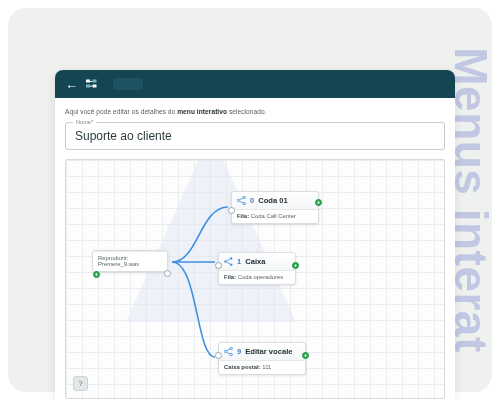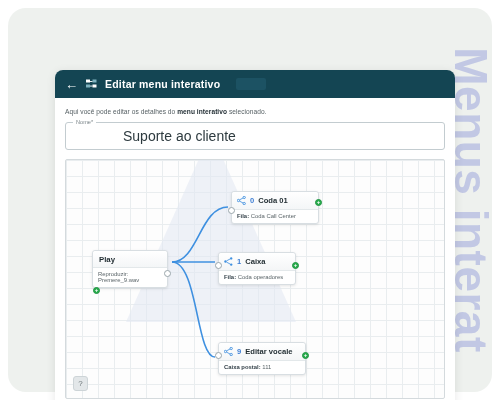--- a/index.html
+++ b/index.html
@@ -106,23 +106,22 @@
   }
   .field-label {
     position: absolute;
     top: -4px; left: 7px;
     background: #ffffff;
     padding: 0 3px;
     font-size: 5.6px;
     color: #7c868a;
   }
   .field-value {
-    font-size: 14px;
+    font-size: 12px;
     color: #2d3a3f;
-    margin-left: 48px;
   }
 
   
   .canvas {
     position: relative;
     height: 240px;
     border: 1px solid #d4dadd;
     border-radius: 2px;
     background-color: #fdfdfd;
     background-image:
@@ -246,21 +245,20 @@
       <span class="menu-icon">
         <svg width="11" height="10" viewBox="0 0 11 10">
           <rect x="0" y="0.5" width="4" height="3" fill="#ffffff"></rect>
           <rect x="0" y="5.5" width="4" height="3" fill="#7fb3c0"></rect>
           <rect x="6.5" y="0.5" width="4" height="3" fill="#7fb3c0"></rect>
           <rect x="6.5" y="5.5" width="4" height="3" fill="#ffffff"></rect>
           <rect x="4" y="2" width="2.5" height="0.9" fill="#ffffff"></rect>
           <rect x="4" y="6.6" width="2.5" height="0.9" fill="#ffffff"></rect>
         </svg>
       </span>
-      <span class="header-title">Editar menu interativo</span>
       <span class="header-chip"></span>
     </div>
 
     <div class="app-body">
 
       <div class="desc">
         <span>Aqui você pode editar os detalhes do </span><b>menu interativo</b><span> selecionado.</span>
       </div>
 
       <div class="field">
@@ -272,23 +270,20 @@
 
         <div class="watermark-tri"></div>
 
         <svg class="edges" viewBox="0 0 378 240" preserveAspectRatio="none">
           <path d="M106 102 C 132 102, 134 47, 162 47" fill="none" stroke="#3f90e0" stroke-width="1.6"></path>
           <path d="M106 102 C 125 102, 130 102, 149 102" fill="none" stroke="#3f90e0" stroke-width="1.6"></path>
           <path d="M106 102 C 132 102, 130 197, 149 197" fill="none" stroke="#3f90e0" stroke-width="1.6"></path>
         </svg>
 
         <div class="node play-node">
-          <div class="node-head">
-            <span class="node-title">Play</span>
-          </div>
           <div class="node-sub">
             <span class="l2">Reproduzir:</span>
             <span class="l2">Premere_9.wav</span>
           </div>
           <div class="port plus">+</div>
           <div class="port out" style="top:19px"></div>
         </div>
 
         <div class="node node-a">
           <div class="node-head">

